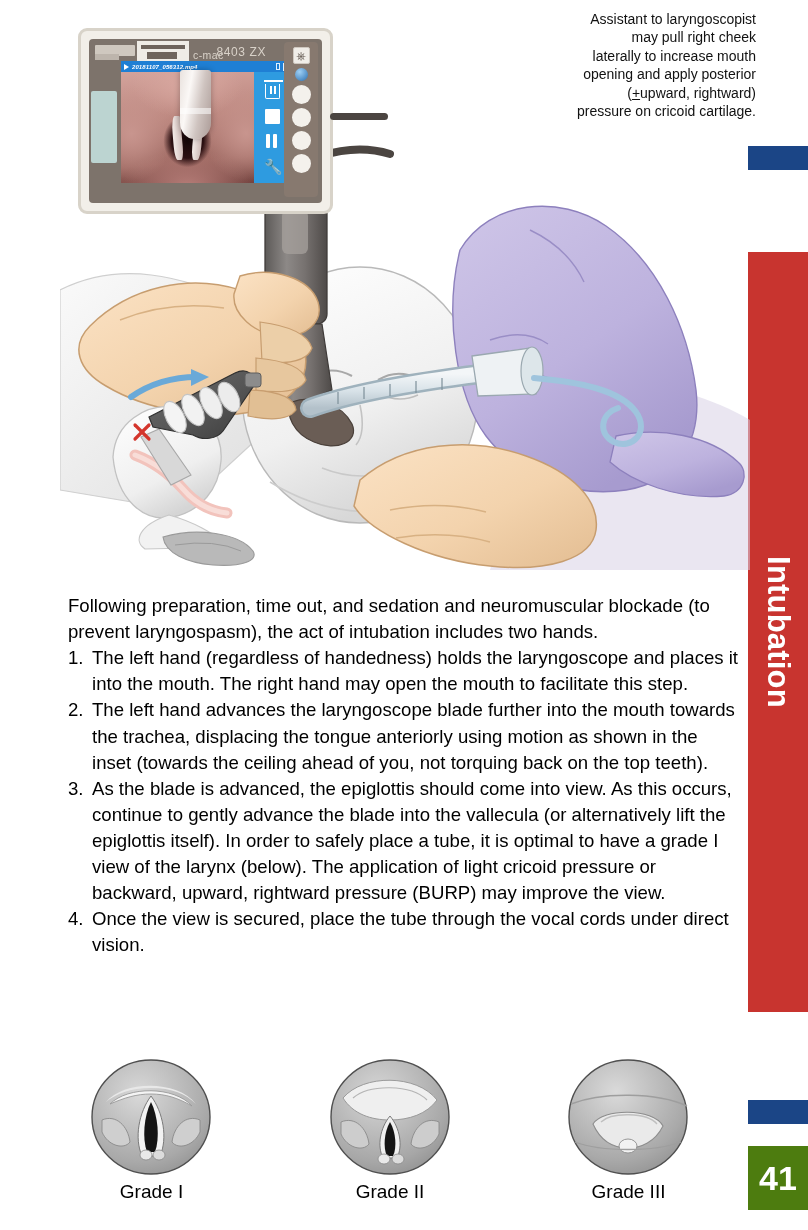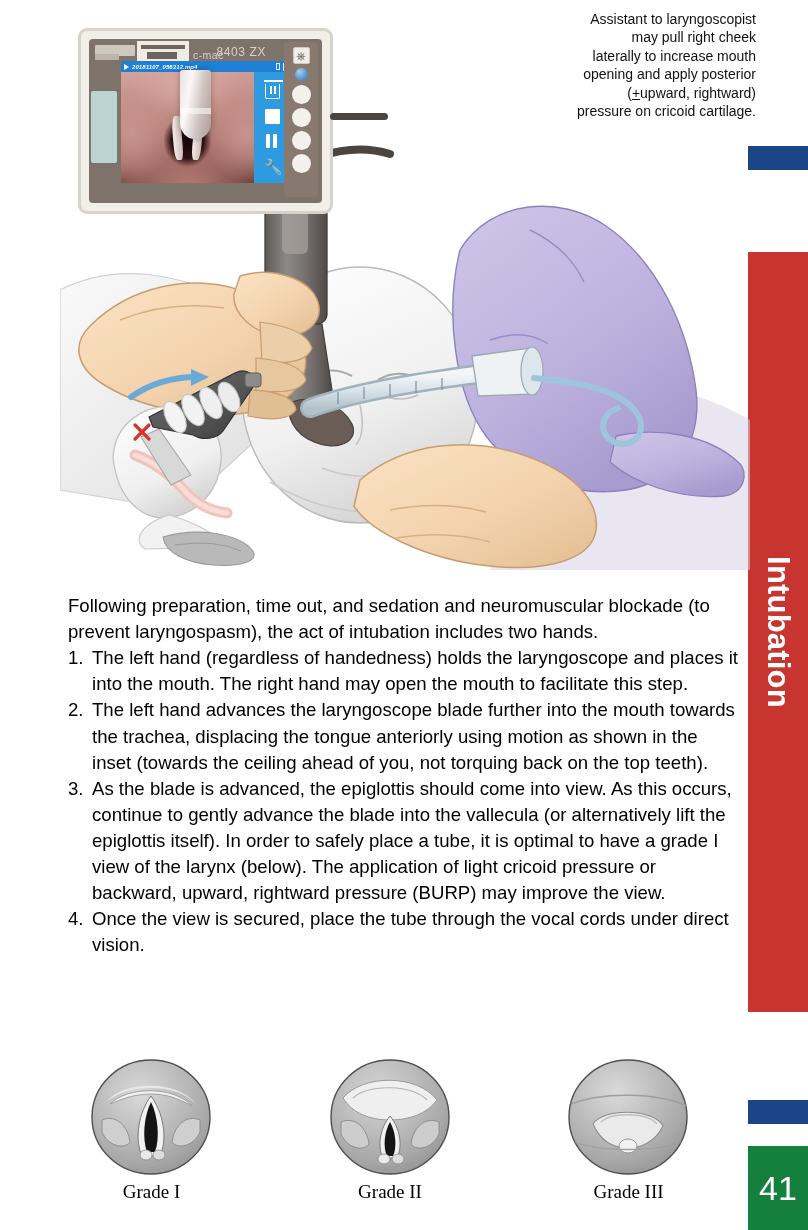--- a/index.html
+++ b/index.html
@@ -26,24 +26,24 @@
     margin-left: 60px;
     display: flex; align-items: center; justify-content: center;
     color: #ffffff; font-size: 31px; font-weight: bold;
     letter-spacing: .2px;
   }
   .edge-blue-bottom {
     position: absolute; left: 748px; top: 1100px; width: 60px; height: 24px;
     background: #1b4586;
   }
   .edge-pagenum {
-    position: absolute; left: 748px; top: 1146px; width: 60px; height: 84px;
-    background: #15803d; color: #fff;
+    position: absolute; left: 748px; top: 1146px; width: 60px; height: 64px;
+    background: #4d7c0f; color: #fff;
     display: flex; align-items: center; justify-content: center;
-    font-size: 34px; font-weight: normal;
+    font-size: 34px; font-weight: bold;
   }
 
   
   .caption {
     position: absolute; left: 494px; top: 10px; width: 262px;
     text-align: right; font-size: 14px; line-height: 1.32; color: #111;
   }
   .caption u { text-decoration: underline; }
 
   
@@ -187,21 +187,21 @@
   .body p.intro { margin: 0 0 0 0; }
   .body ol { list-style: none; margin: 0; padding: 0; }
   .body ol li { position: relative; padding-left: 24px; }
   .body ol li .num { position: absolute; left: 0; top: 0; }
 
   
   .grades {
     position: absolute; left: 80px; top: 1058px; width: 620px; height: 172px;
     display: flex; justify-content: space-between;
   }
-  .grade { width: 143px; text-align: center; font-family: Liberation Serif, serif; }
+  .grade { width: 143px; text-align: center; }
   .grade .pic { width: 143px; height: 118px; }
   .grade .pic svg { width: 100%; height: 100%; display: block; }
   .grade .lbl { font-size: 19px; color: #000; margin-top: 5px; }
 </style>
 </head>
 <body>
 
 <div id="page">
 
   <div class="edge-blue-top"></div>

